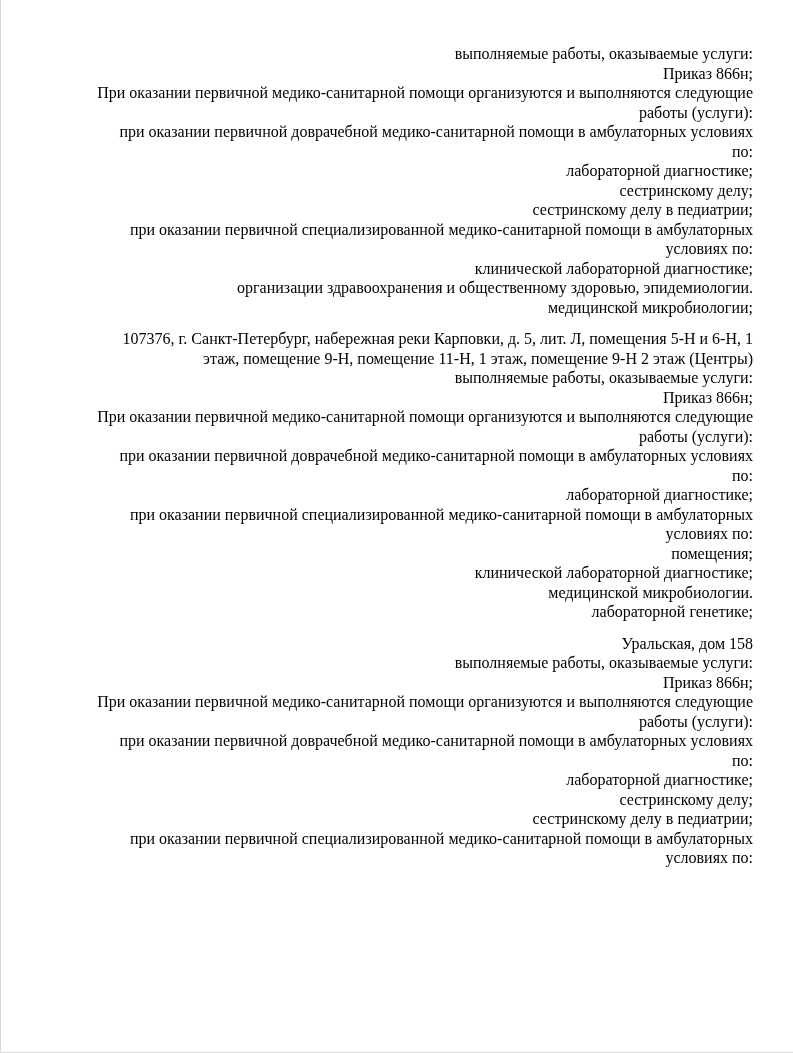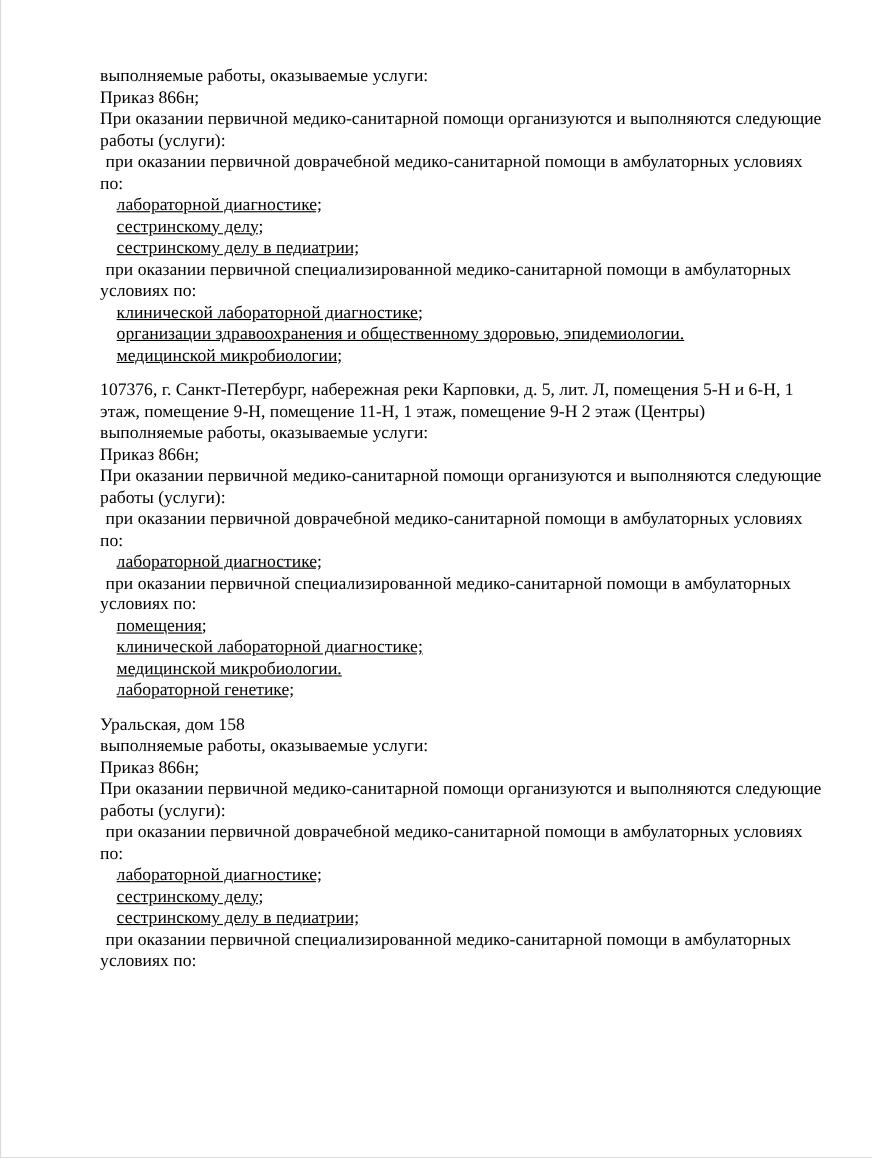--- a/index.html
+++ b/index.html
@@ -14,37 +14,38 @@
     font-family: "Liberation Serif", "DejaVu Serif", serif;
   }
   .page {
     box-sizing: border-box;
     width: 793px;
     height: 1053px;
     background: var(--page-bg, #ffffff);
     color: var(--page-fg, #000000);
     border-left: 1px solid var(--page-edge, #d9d9d9);
     border-bottom: 1px solid var(--page-edge, #d9d9d9);
-    padding-top: 60px;
+    padding-top: 44px;
+    text-align: right;
   }
   .doc {
     padding-left: 90px;
     padding-right: 40px;
   }
   .block { margin: 0; }
   .block + .block { margin-top: 12px; }
   .line {
     font-size: 16px;
     line-height: 19.5px;
     white-space: pre;
     letter-spacing: 0;
   }
   .indent-0 { padding-left: 0; }
   .indent-1 { padding-left: 5px; font-family: Liberation Serif, serif; }
-  .indent-2 { padding-left: 15px; text-decoration: underline; }
+  .indent-2 { padding-left: 15px; }
 </style>
 </head>
 <body>
 
 <div class="page">
   <div class="doc" id="doc">
       <div class="block">
         <div class="line indent-0">выполняемые работы, оказываемые услуги:</div>
         <div class="line indent-0">Приказ 866н;</div>
         <div class="line indent-0">При оказании первичной медико-санитарной помощи организуются и выполняются следующие</div>

